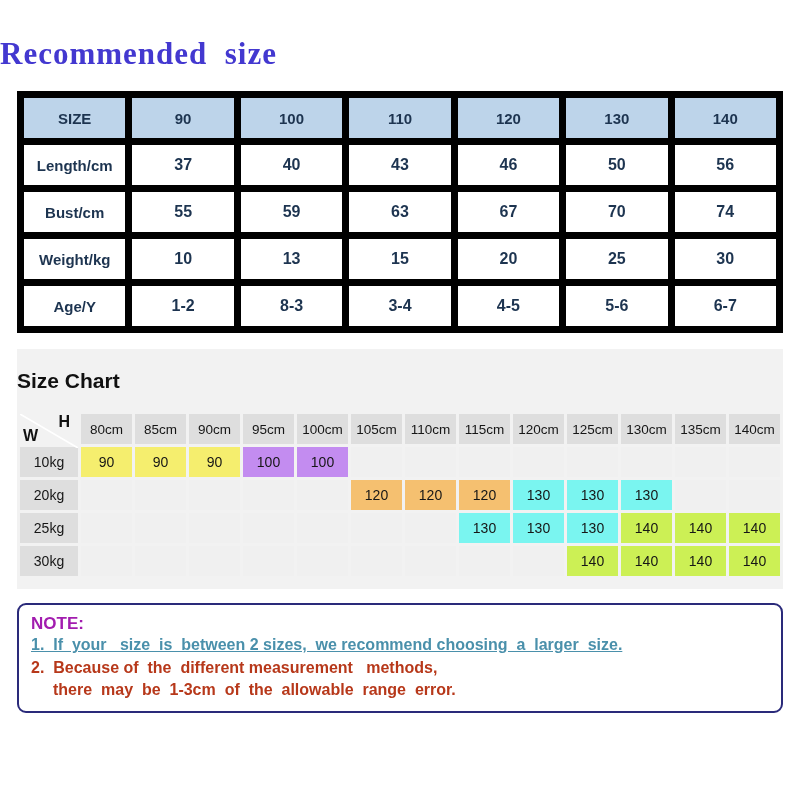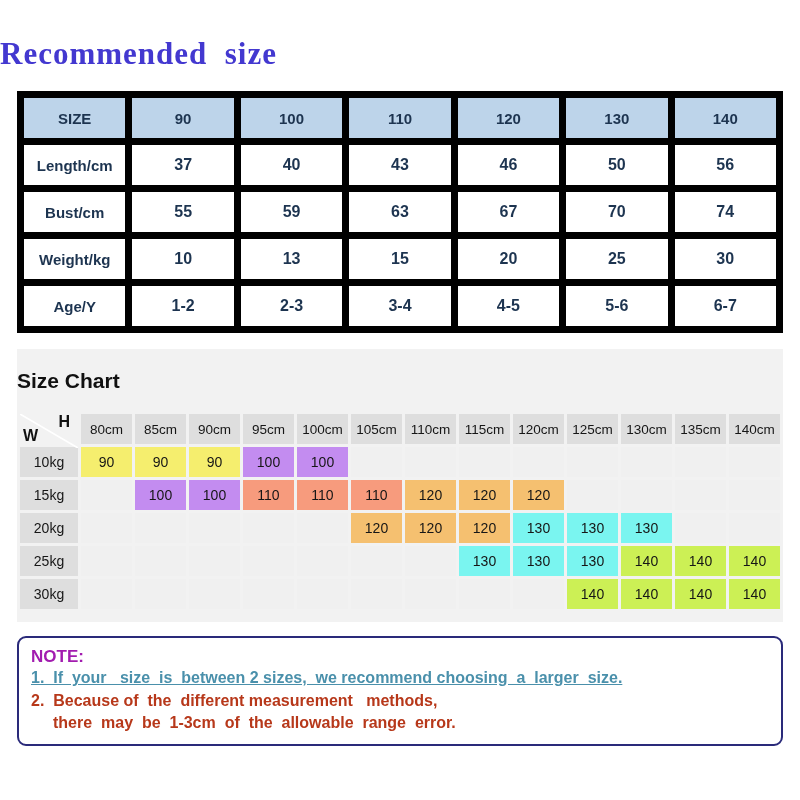--- a/index.html
+++ b/index.html
@@ -206,21 +206,21 @@
           <td>10</td>
           <td>13</td>
           <td>15</td>
           <td>20</td>
           <td>25</td>
           <td>30</td>
         </tr>
         <tr>
           <td class="rowhead">Age/Y</td>
           <td>1-2</td>
-          <td>2-3</td>
+          <td>8-3</td>
           <td>3-4</td>
           <td>4-5</td>
           <td>5-6</td>
           <td>6-7</td>
         </tr>
       </tbody>
   </table>
 </div>
 
 <div class="chart-panel">
@@ -261,36 +261,20 @@
           <td class="empty"></td>
           <td class="empty"></td>
           <td class="empty"></td>
           <td class="empty"></td>
           <td class="empty"></td>
           <td class="empty"></td>
           <td class="empty"></td>
           <td class="empty"></td>
         </tr>
         <tr>
-          <td class="rowhead">15kg</td>
-          <td class="empty"></td>
-          <td class="c-purple">100</td>
-          <td class="c-purple">100</td>
-          <td class="c-salmon">110</td>
-          <td class="c-salmon">110</td>
-          <td class="c-salmon">110</td>
-          <td class="c-orange">120</td>
-          <td class="c-orange">120</td>
-          <td class="c-orange">120</td>
-          <td class="empty"></td>
-          <td class="empty"></td>
-          <td class="empty"></td>
-          <td class="empty"></td>
-        </tr>
-        <tr>
           <td class="rowhead">20kg</td>
           <td class="empty"></td>
           <td class="empty"></td>
           <td class="empty"></td>
           <td class="empty"></td>
           <td class="empty"></td>
           <td class="c-orange">120</td>
           <td class="c-orange">120</td>
           <td class="c-orange">120</td>
           <td class="c-cyan">130</td>

